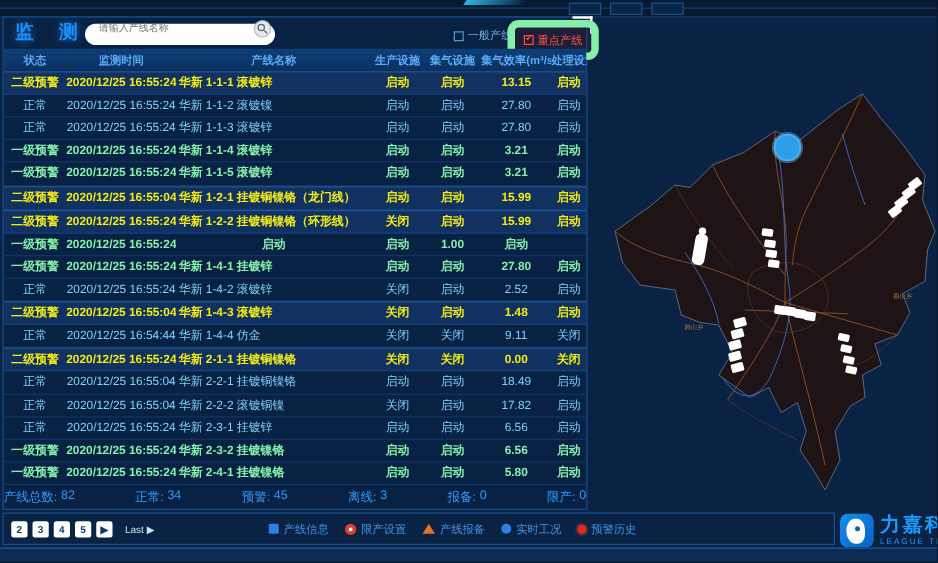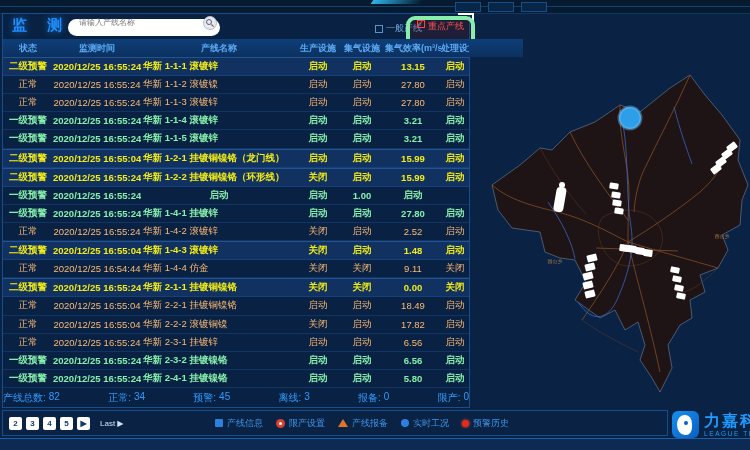--- a/index.html
+++ b/index.html
@@ -22,39 +22,39 @@
   .page-title{position:absolute;left:12px;top:16px;font-size:15px;font-weight:bold;
               letter-spacing:8px;color:#1f8fff;text-shadow:0 0 7px rgba(31,143,255,.65);white-space:nowrap;}
   .search-wrap{position:absolute;left:68px;top:19px;width:152px;height:17px;background:#fff;
                border-radius:9px;display:flex;align-items:center;padding:0 3px 10px 9px;box-sizing:border-box;}
   .search-input{flex:1;min-width:0;border:none;outline:none;background:transparent;font-size:8px;color:#555;
                 font-family:"Liberation Sans",sans-serif;}
   .search-btn{width:12px;height:12px;border-radius:50%;background:#e9e9f0;border:1px solid #b9bcc6;position:relative;flex:none;}
   .search-btn::before{content:'';position:absolute;left:2px;top:2px;width:4px;height:4px;border:1px solid #5a6170;border-radius:50%;}
   .search-btn::after{content:'';position:absolute;left:7px;top:8px;width:3px;height:1px;background:#5a6170;transform:rotate(45deg);}
   .filter-normal{position:absolute;left:363px;top:22px;display:flex;align-items:center;gap:3px;
-                 color:#6fa8dc;font-size:9px;white-space:nowrap;margin-left:12px;}
+                 color:#6fa8dc;font-size:9px;white-space:nowrap;}
   .checkbox{width:8px;height:8px;border:1px solid #5b94cc;box-sizing:border-box;background:transparent;}
-  .filter-key{position:absolute;left:406px;top:16px;height:32px;padding:0 7px;border:4px solid #86efac;
-              border-radius:9px;display:flex;gap:3px;color:#ff5348;font-size:9px;
+  .filter-key{position:absolute;left:406px;top:16px;height:32px;padding:0 7px;border:6px solid #86efac;
+              border-radius:9px;display:flex;align-items:center;gap:3px;color:#ff5348;font-size:9px;
               background:rgba(130,15,15,.18);white-space:nowrap;box-sizing:border-box;}
   .checkbox.red{border-color:#ff4438;position:relative;}
   .checkbox.red.checked::before{content:'✓';position:absolute;left:0;top:-3px;font-size:8px;color:#ff4438;font-weight:bold;}
   
-  .table-header{position:absolute;left:3px;top:39px;width:520px;height:18px;display:grid;
+  .table-header{position:absolute;left:3px;top:39px;width:466px;height:18px;display:grid;
                 grid-template-columns:50px 88px 156px 42px 46px 56px 28px;align-items:center;
                 background:linear-gradient(180deg,#0e3e78,#0c3160);}
   .hcell{font-size:9px;font-weight:bold;color:#5caaf5;text-align:center;white-space:nowrap;overflow:hidden;}
   .table-body{position:absolute;left:3px;top:57px;width:466px;height:331px;display:flex;flex-direction:column;}
   .trow{flex:1;display:grid;grid-template-columns:50px 88px 156px 42px 46px 56px 28px;align-items:center;
         border-bottom:1px solid rgba(30,100,190,.30);box-sizing:border-box;}
   .trow.warn2{background:rgba(35,85,170,.30);border-top:1px solid rgba(70,150,235,.35);}
   .cell{font-size:9.5px;text-align:center;white-space:nowrap;overflow:hidden;}
   .cell.c2{text-align:left;padding-left:2px;}
-  .trow.normal{color:#fdba74;}
+  .trow.normal{color:#7dd3fc;}
   .trow.warn2{color:#f2ec16;font-weight:bold;}
   .trow.warn1{color:#86efac;font-weight:bold;}
   
   .summary{position:absolute;left:3px;top:390px;width:466px;height:16px;display:flex;justify-content:space-between;
            align-items:center;gap:16px;color:#2f9bff;font-size:10px;white-space:nowrap;}
   .sum-item{display:flex;gap:3px;}
   
   .bottom-bar{position:absolute;left:2px;top:410px;width:666px;height:26px;border:1px solid #164e8e;
               box-sizing:border-box;display:flex;align-items:center;}
   .pagination{display:flex;align-items:center;gap:4px;padding-left:6px;}

